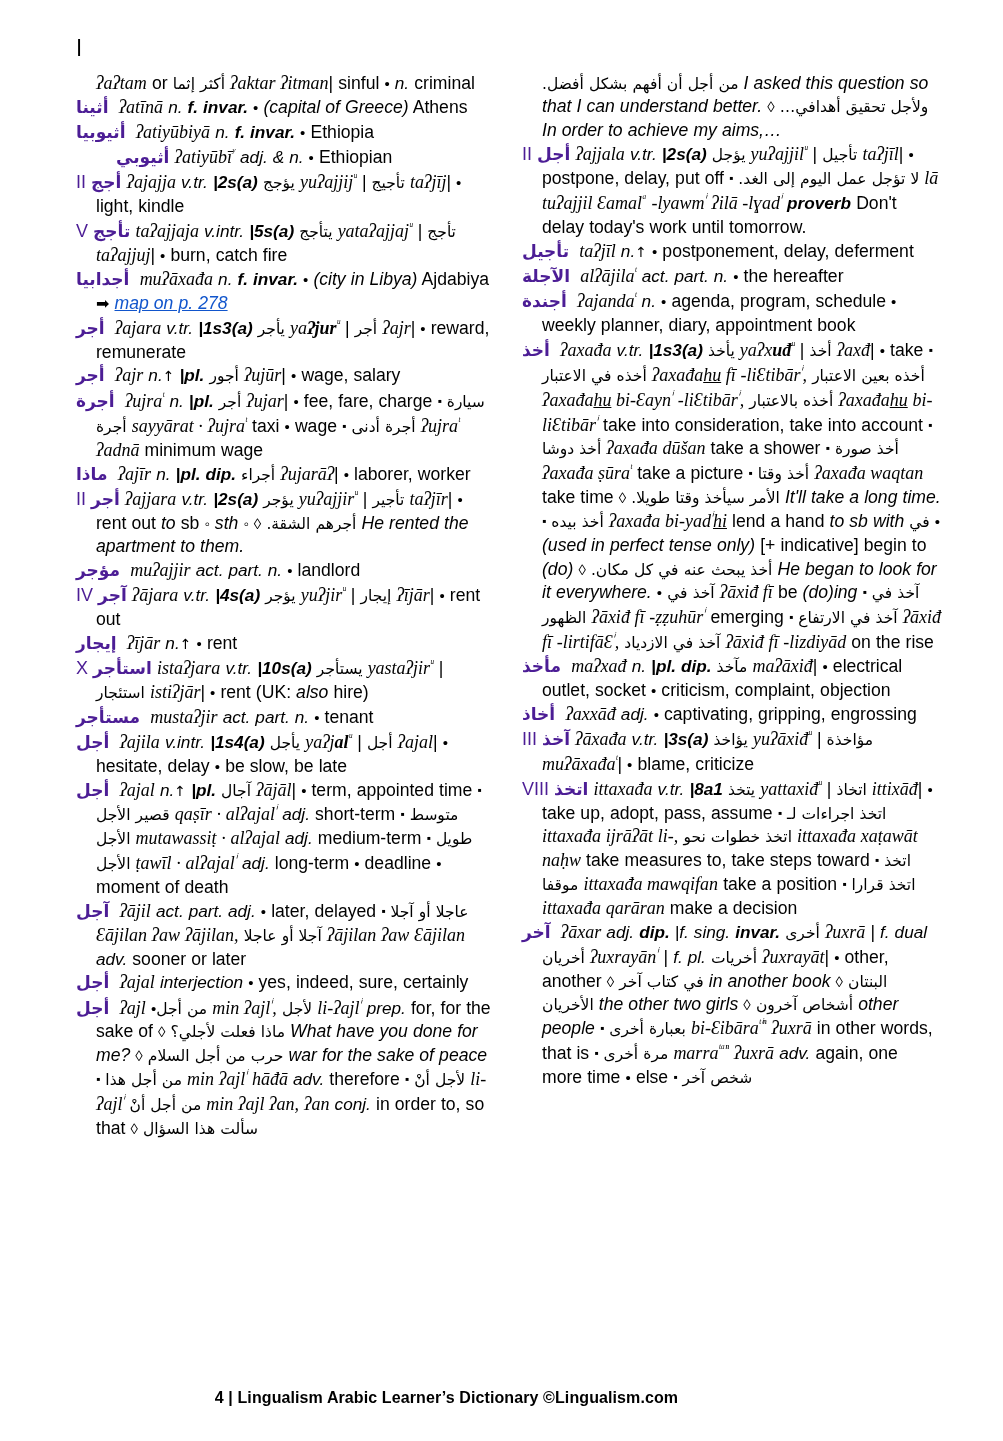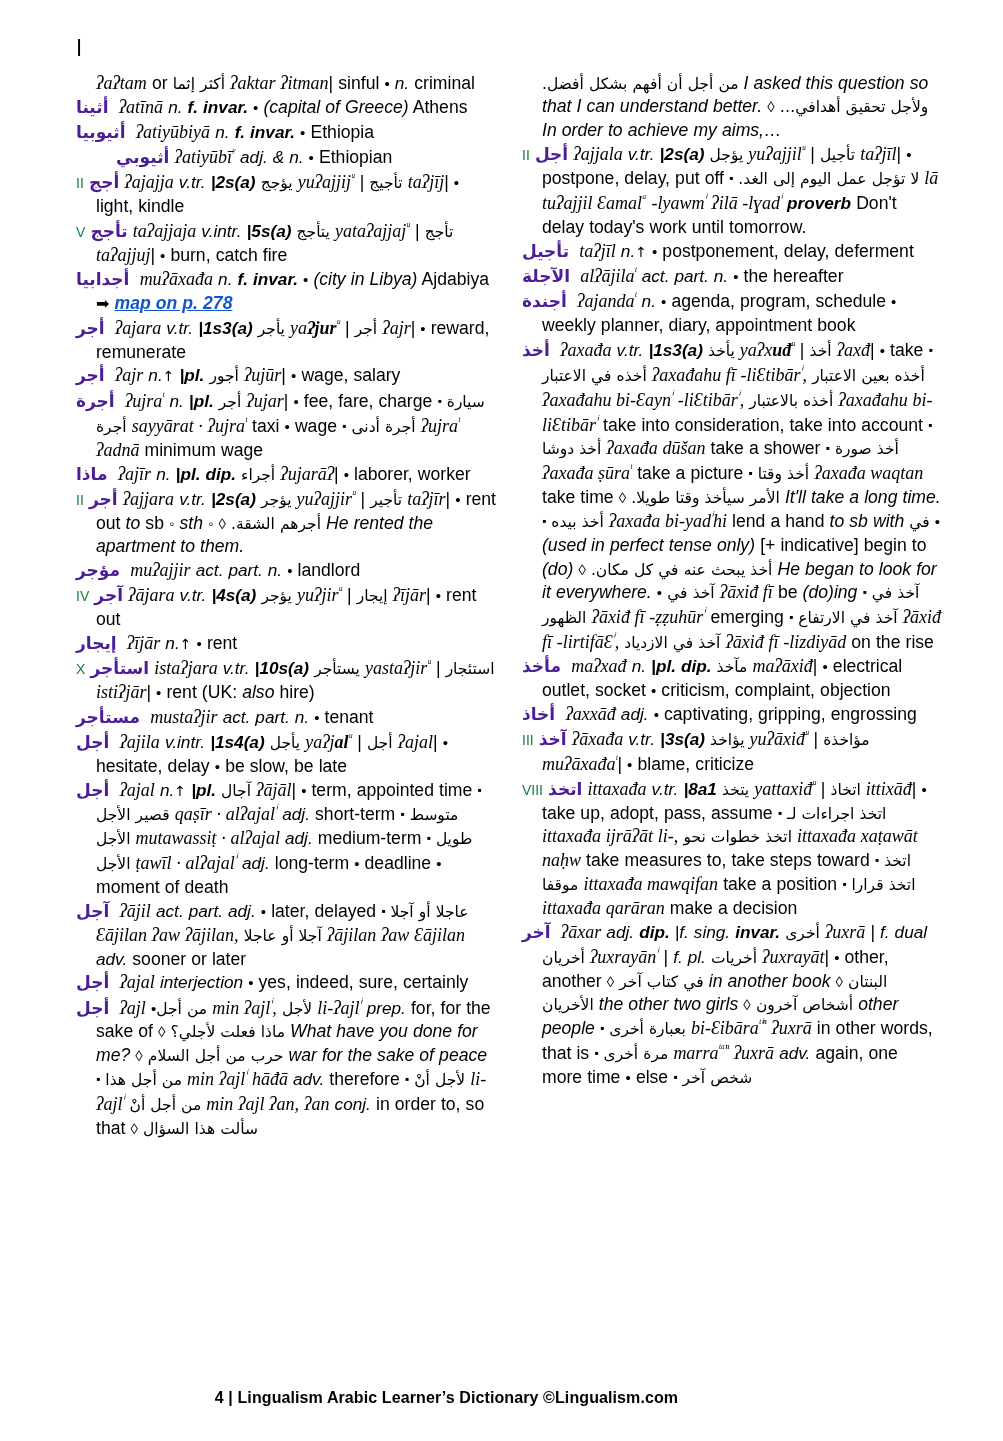--- a/index.html
+++ b/index.html
@@ -58,40 +58,40 @@
   .hw {
     color: #4c1d95;
     font-weight: bold;
     font-family: "DejaVu Sans", sans-serif;
     font-size: 17px;
     direction: rtl;
     unicode-bidi: isolate;
   }
   
   .form {
-    color: #15803d;
+    color: #4c1d95;
     font-weight: normal;
-    font-size: 14px;
+    font-size: 18px;
   }
   
   .ar {
     font-family: "DejaVu Sans", sans-serif;
     font-size: 15.5px;
     direction: rtl;
     unicode-bidi: isolate;
     color: #000;
   }
   
   .tr {
     font-family: "Liberation Serif", serif;
     font-style: italic;
     font-size: 18px;
   }
   .tr b, b.tr { font-weight: bold; }
-  .u { }
+  .u { text-decoration: underline; }
   
   .gr {
     font-style: italic;
     font-size: 17.2px;
   }
   .grb {
     font-style: italic;
     font-weight: bold;
     font-size: 17.2px;
   }
@@ -104,21 +104,21 @@
     font-style: italic;
     font-size: 12px;
     vertical-align: super;
   }
   .bul { font-size: 15px; }
   .sq { font-size: 12px; vertical-align: 2px; }
   .dia { font-size: 15px; }
   .arrowup { font-family: "DejaVu Sans", sans-serif; font-size: 14px; }
   .xref {
     color: #1155CC;
-    font-weight: bold;
+    font-weight: normal;
     font-style: italic;
     text-decoration: underline;
     font-size: 17.6px;
   }
   .xarrow {
     font-family: "DejaVu Sans", sans-serif;
     font-size: 16px;
     color: #000;
   }
   .footer {

